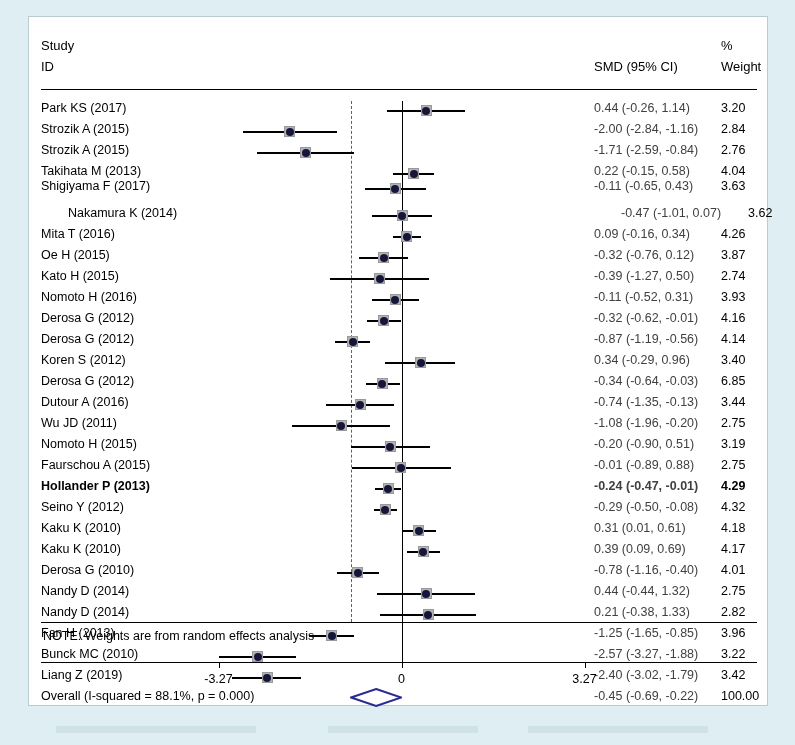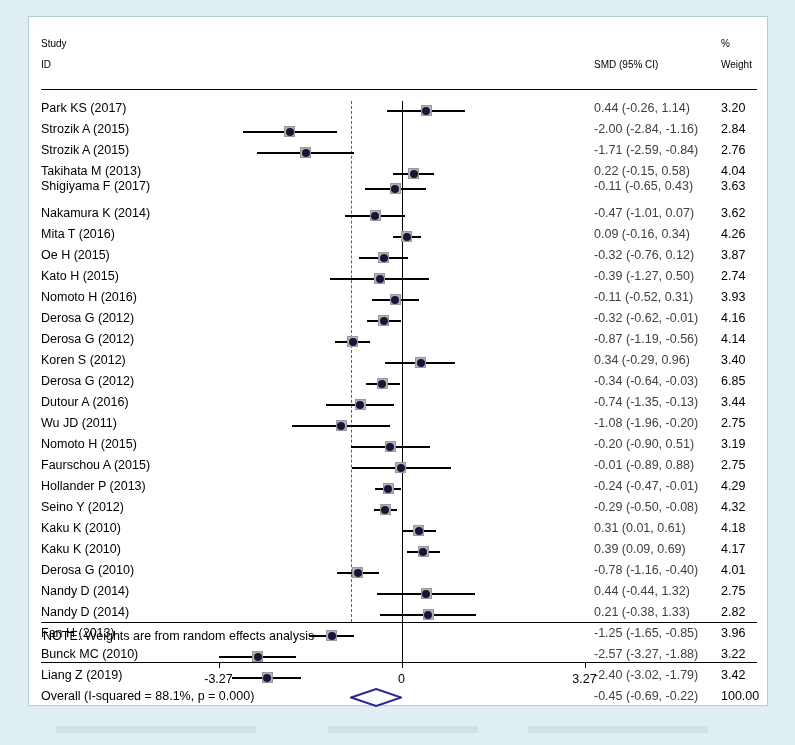--- a/index.html
+++ b/index.html
@@ -21,21 +21,21 @@
     box-sizing: border-box;
   }
   .inner {
     position: absolute;
     left: 0; top: 0;
     width: 100%; height: 100%;
   }
   
   .hdr {
     position: absolute;
-    font-size: 10px;
+    font-size: 13px;
     color: #000;
     white-space: nowrap;
   }
   #hdr-study   { left: 12px;  top: 21px; }
   #hdr-id      { left: 12px;  top: 42px; }
   #hdr-smd     { left: 565px; top: 42px; }
   #hdr-pct     { left: 692px; top: 21px; }
   #hdr-weight  { left: 692px; top: 42px; }
 
   
@@ -234,21 +234,21 @@
           <div class="wt-label">4.04</div>
         </div>
         <div class="row" style="top: 162px; padding-left: 48px;">
           <div class="study-label">Shigiyama F  (2017)</div>
           <div class="ci-line" style="left: 336.124px; width: 60.4404px;"></div>
           <div class="marker" style="left: 360.844px;"></div>
           <div class="dot" style="left: 362.344px;"></div>
           <div class="smd-label">-0.11 (-0.65, 0.43)</div>
           <div class="wt-label">3.63</div>
         </div>
-        <div class="row" style="top: 189px;">
+        <div class="row" style="top: 189px; margin-left: 27px;">
           <div class="study-label">Nakamura K  (2014)</div>
           <div class="ci-line" style="left: 315.977px; width: 60.4404px;"></div>
           <div class="marker" style="left: 340.697px;"></div>
           <div class="dot" style="left: 342.197px;"></div>
           <div class="smd-label">-0.47 (-1.01, 0.07)</div>
           <div class="wt-label">3.62</div>
         </div>
         <div class="row" style="top: 210px;">
           <div class="study-label">Mita T  (2016)</div>
           <div class="ci-line" style="left: 363.546px; width: 27.9817px;"></div>
@@ -338,21 +338,21 @@
           <div class="wt-label">3.19</div>
         </div>
         <div class="row" style="top: 441px;">
           <div class="study-label">Faurschou A  (2015)</div>
           <div class="ci-line" style="left: 322.693px; width: 99.055px;"></div>
           <div class="marker" style="left: 366.44px;"></div>
           <div class="dot" style="left: 367.94px;"></div>
           <div class="smd-label">-0.01 (-0.89, 0.88)</div>
           <div class="wt-label">2.75</div>
         </div>
-        <div class="row" style="top: 462px;">
+        <div class="row" style="top: 462px; font-weight: bold;">
           <div class="study-label">Hollander P  (2013)</div>
           <div class="ci-line" style="left: 346.197px; width: 25.7431px;"></div>
           <div class="marker" style="left: 353.569px;"></div>
           <div class="dot" style="left: 355.069px;"></div>
           <div class="smd-label">-0.24 (-0.47, -0.01)</div>
           <div class="wt-label">4.29</div>
         </div>
         <div class="row" style="top: 483px;">
           <div class="study-label">Seino Y  (2012)</div>
           <div class="ci-line" style="left: 344.518px; width: 23.5046px;"></div>

